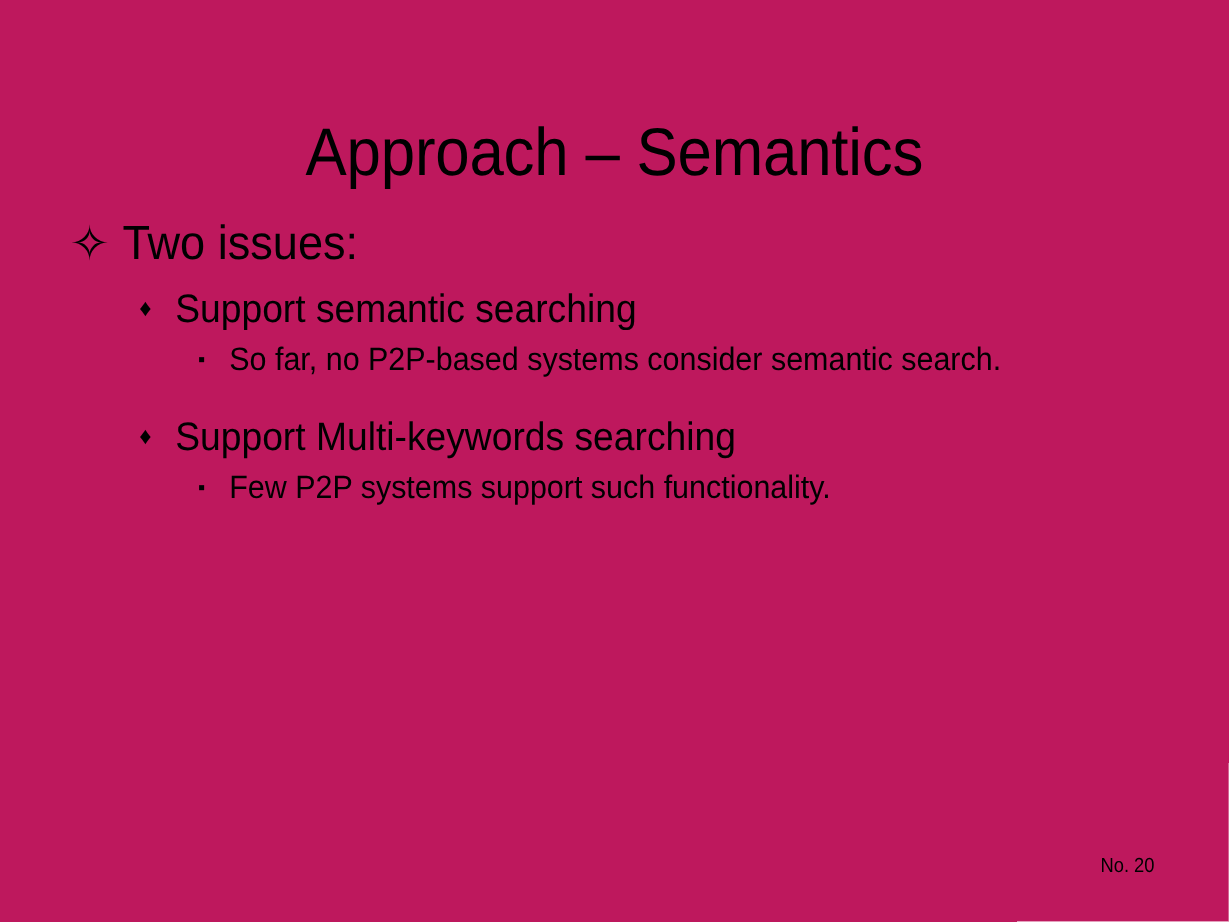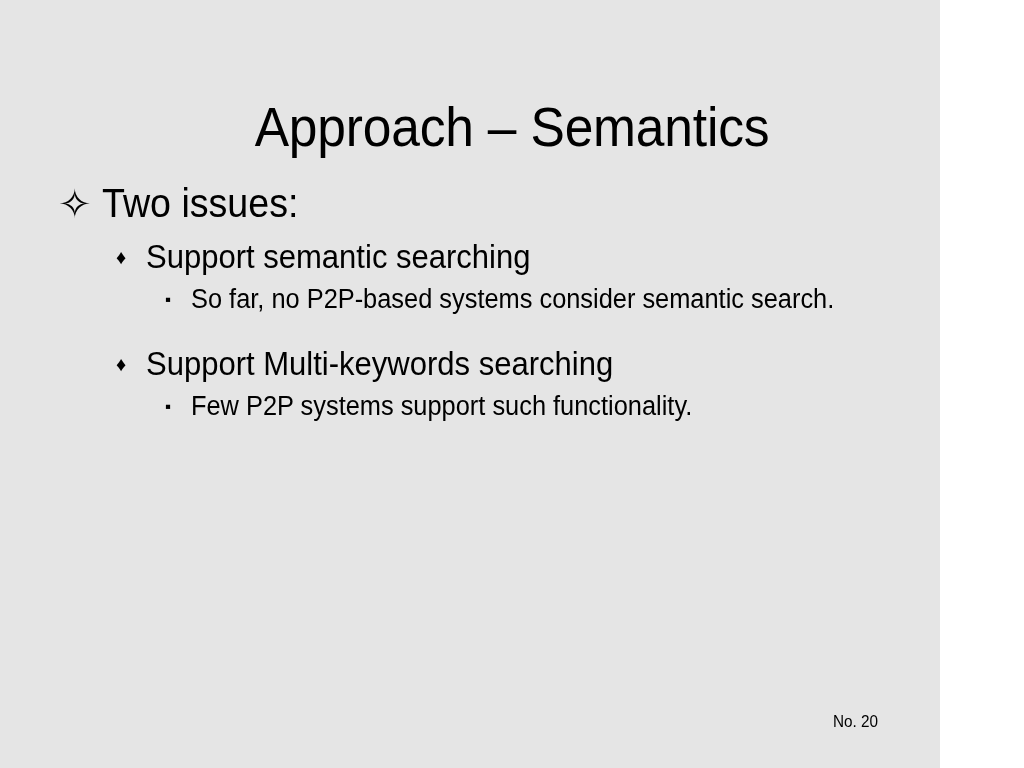--- a/index.html
+++ b/index.html
@@ -11,23 +11,23 @@
     width: 1024px;
     height: 768px;
     overflow: hidden;
     font-family: "Liberation Sans", sans-serif;
     color: #000000;
     -webkit-font-smoothing: antialiased;
   }
 
   .slide {
     position: relative;
-    width: 940px;
+    width: 1024px;
     height: 768px;
-    background: #e5e5e5;
+    background: #be185d;
   }
 
   
   .slide-title {
     position: absolute;
     left: 0;
     top: 56px;
     width: 1024px;
     text-align: center;
     font-size: 56px;

